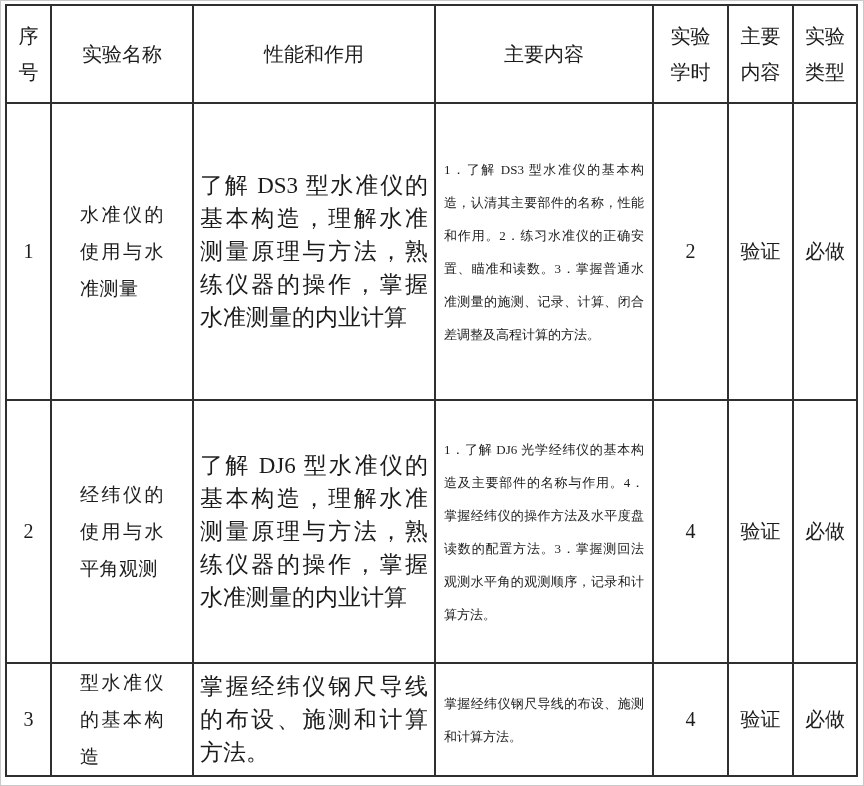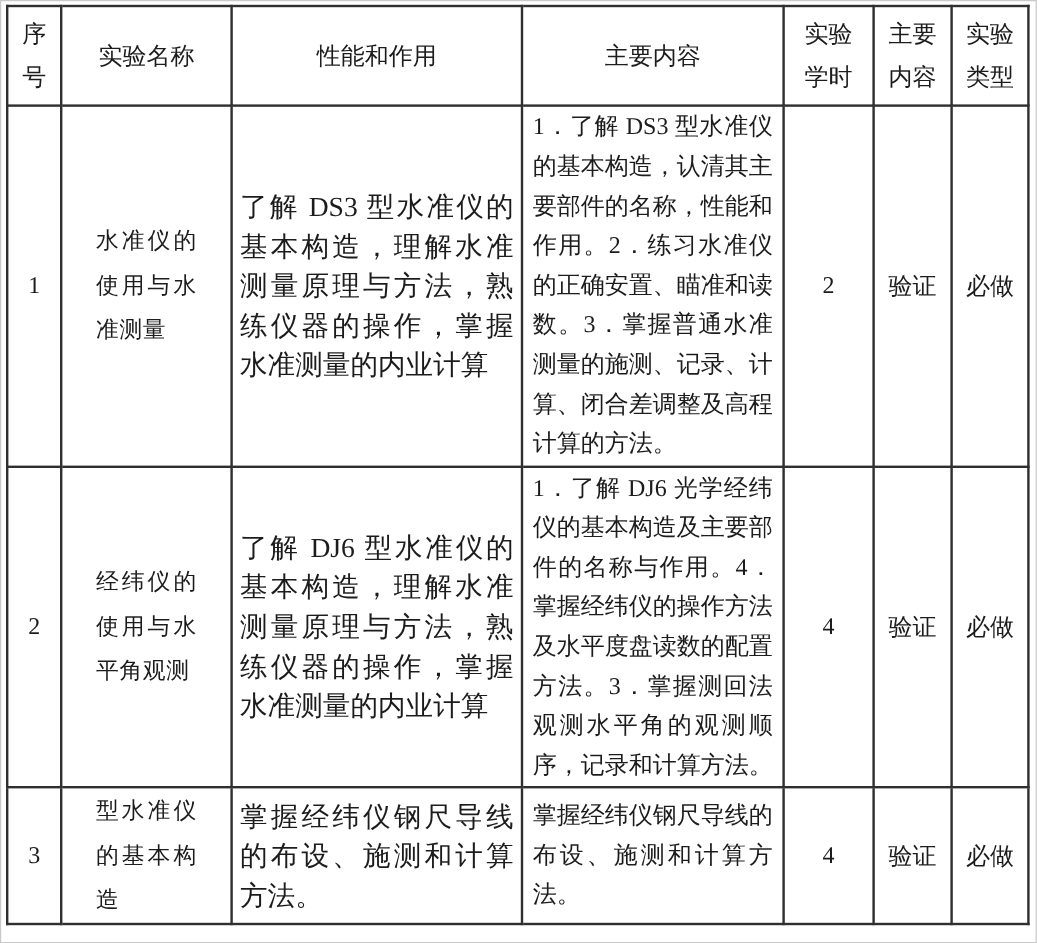--- a/index.html
+++ b/index.html
@@ -37,21 +37,21 @@
     font-weight: normal;
     vertical-align: middle;
     overflow: hidden;
   }
   .grid th {
     font-size: 20px;
     line-height: 36px;
     text-align: center;
     padding: 0 8px;
   }
-  .grid tr.header-row { height: 83px; }
+  .grid tr.header-row { height: 98px; }
   .grid tr.row-1 { height: 297px; }
   .grid tr.row-2 { height: 263px; }
   .grid tr.row-3 { height: 104px; }
 
   td.cell-no, td.cell-hours, td.cell-type, td.cell-req {
     text-align: center;
     font-size: 20px;
   }
   td.cell-name {
     font-size: 19px;
@@ -62,21 +62,21 @@
     letter-spacing: 0.5px;
   }
   td.cell-purpose {
     font-size: 23px;
     line-height: 33px;
     padding: 0 6px;
     text-align: justify;
     text-justify: inter-ideograph;
   }
   td.cell-content {
-    font-size: 20px;
+    font-size: 13px;
     line-height: 33px;
     padding: 0 8px;
     text-align: justify;
     text-justify: inter-ideograph;
   }
 </style>
 </head>
 <body>
 
 <table class="grid">

